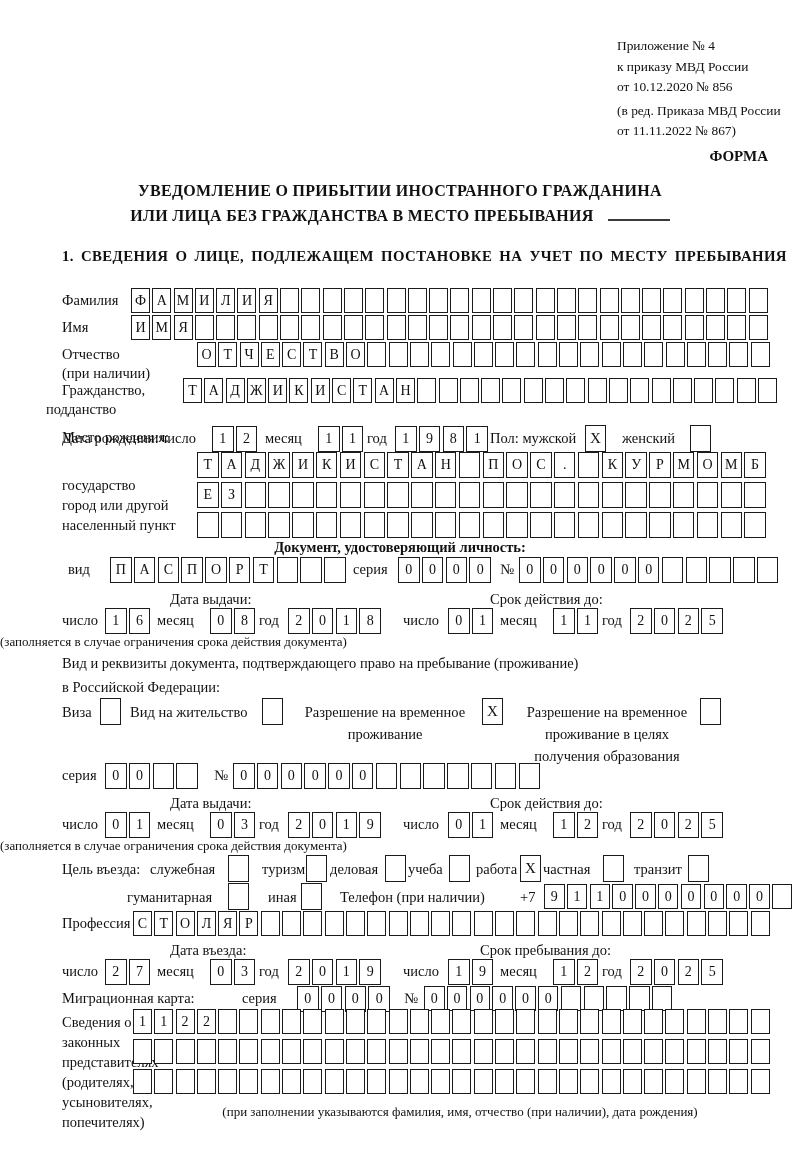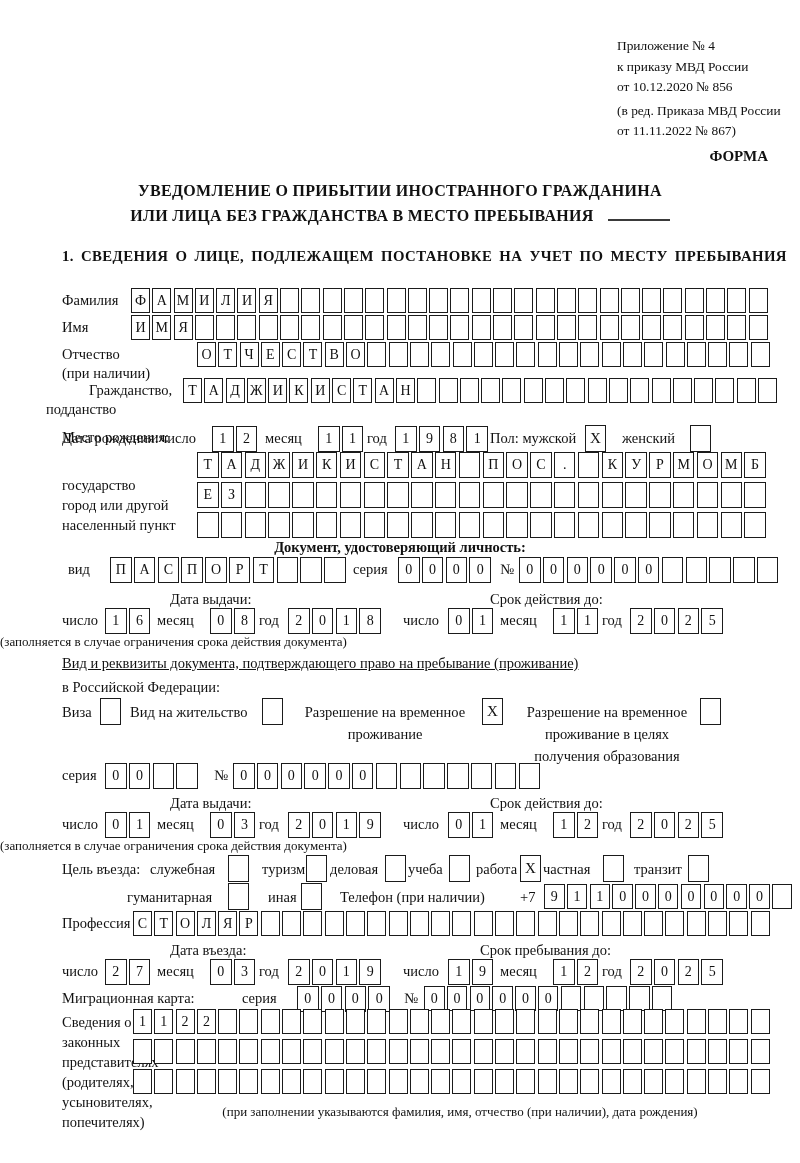--- a/index.html
+++ b/index.html
@@ -147,21 +147,21 @@
       <span class="cell"></span>
       <span class="cell"></span>
       <span class="cell"></span>
       <span class="cell"></span>
       <span class="cell"></span>
       <span class="cell"></span>
       <span class="cell"></span>
       <span class="cell"></span>
     </div>
 
-  <div class="lb" style="left:62px; top:381px;margin-left:27px;">Гражданство,</div>
+  <div class="lb" style="left:62px; top:381px;">Гражданство,</div>
   <div class="lb" style="left:46px; top:400px;">подданство</div>
   <div class="cells" style="left:183px; top:378px;">
       <span class="cell">Т</span>
       <span class="cell">А</span>
       <span class="cell">Д</span>
       <span class="cell">Ж</span>
       <span class="cell">И</span>
       <span class="cell">К</span>
       <span class="cell">И</span>
       <span class="cell">С</span>
@@ -360,21 +360,21 @@
     </div>
   <div class="lb" style="left:602px; top:611px;">год</div>
   <div class="cells w21" style="left:630px; top:608px;">
       <span class="cell">2</span>
       <span class="cell">0</span>
       <span class="cell">2</span>
       <span class="cell">5</span>
     </div>
   <div class="note-right" style="top:634px;">(заполняется в случае ограничения срока действия документа)</div>
 
-  <div class="lb" style="left:62px; top:654px;text-decoration:underline;">Вид и реквизиты документа, подтверждающего право на пребывание (проживание)</div>
+  <div class="lb" style="left:62px; top:654px;">Вид и реквизиты документа, подтверждающего право на пребывание (проживание)</div>
   <div class="lb" style="left:62px; top:678px;">в Российской Федерации:</div>
 
   <div class="lb" style="left:62px; top:703px;">Виза</div>
   <div class="cb" style="left:100px; top:698px;"></div>
   <div class="lb" style="left:130px; top:703px;">Вид на жительство</div>
   <div class="cb" style="left:262px; top:698px;"></div>
   <div class="rvp-block" style="left:292px; top:701px; width:186px;">
     <div>Разрешение на временное</div>
     <div>проживание</div>
   </div>

